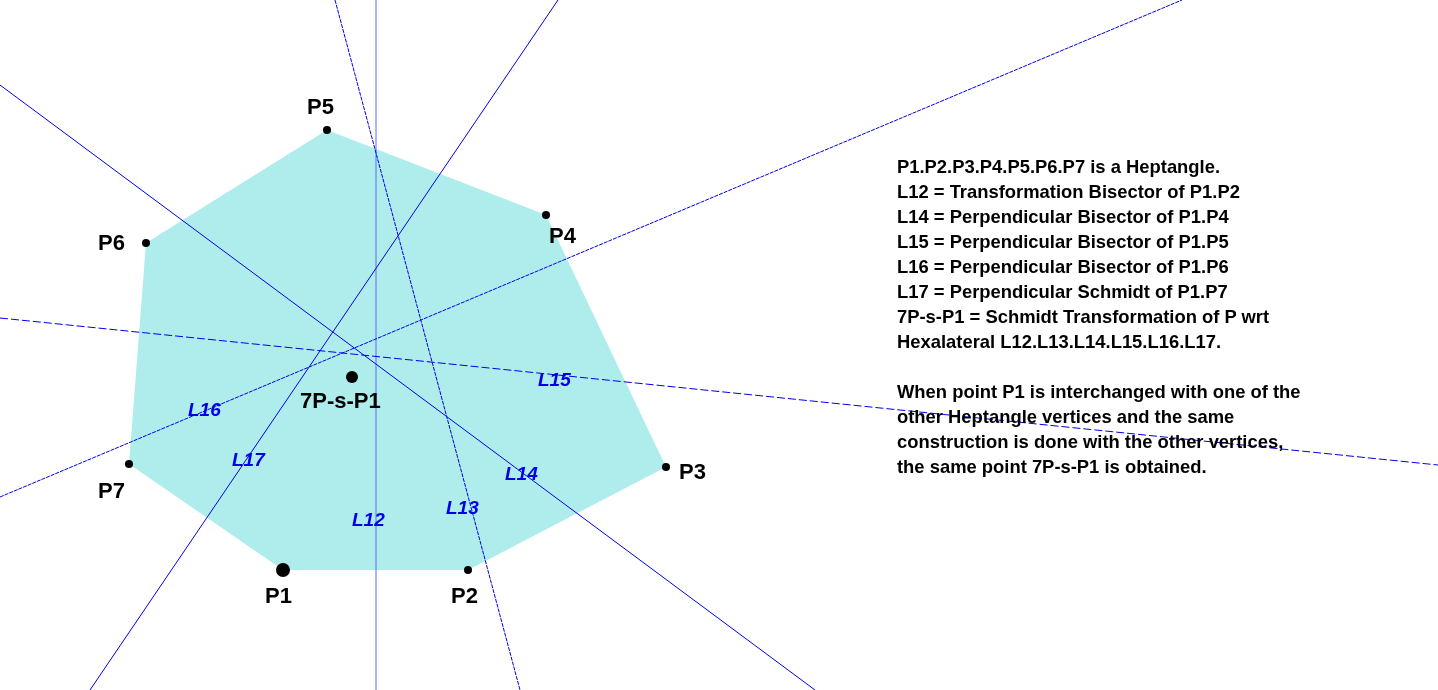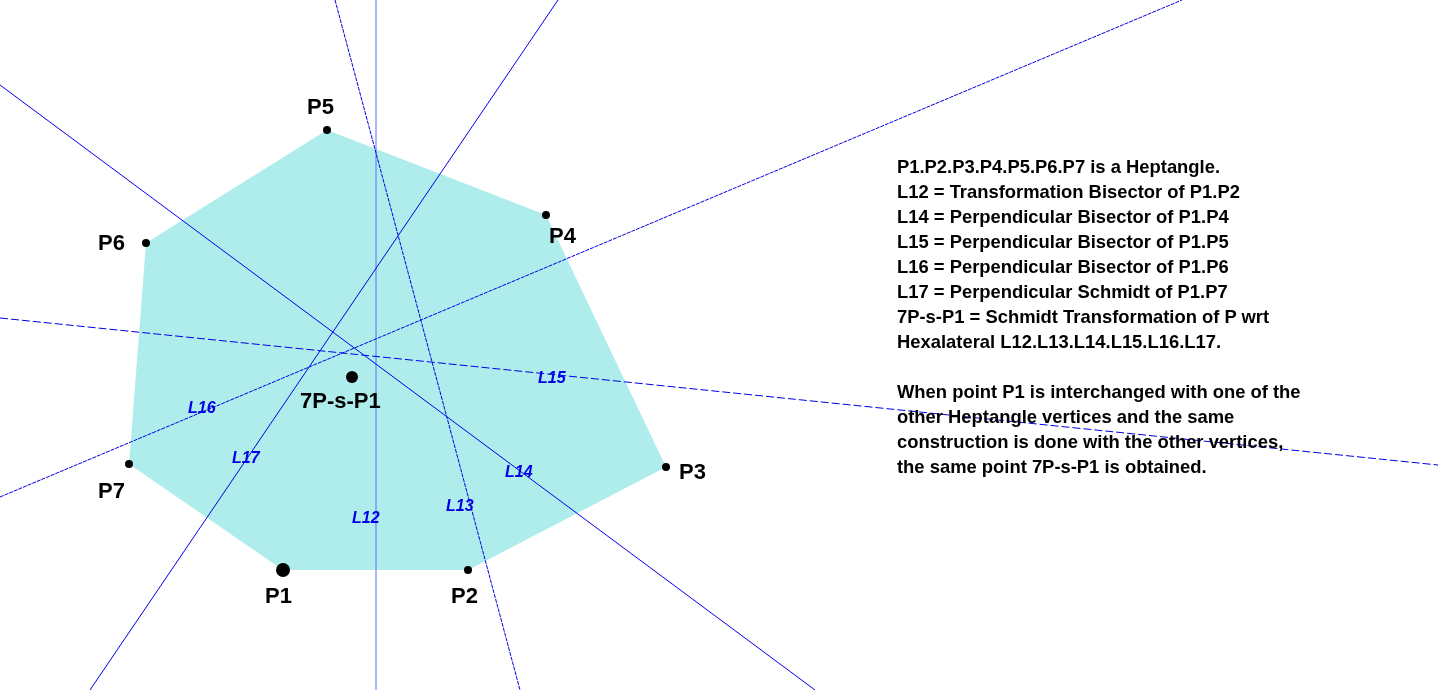--- a/index.html
+++ b/index.html
@@ -1,19 +1,19 @@
 <!DOCTYPE html>
 <html><head>
 <meta charset="utf-8">
 <style>
   html, body { margin: 0; padding: 0; background: #ffffff; }
   body { width: 1438px; height: 690px; position: relative; overflow: hidden; font-family: "Liberation Sans", sans-serif; }
   #canvas { position: absolute; left: 0; top: 0; width: 1438px; height: 690px; }
   .pt-label { position: absolute; font-family: "Liberation Sans", sans-serif; font-weight: bold; font-size: 22px; color: #000; white-space: nowrap; line-height: 1; }
-  .ln-label { position: absolute; font-family: "Liberation Sans", sans-serif; font-weight: bold; font-style: italic; font-size: 16px; color: #0000e6; white-space: nowrap; line-height: 1; }
+  .ln-label { position: absolute; font-family: "Liberation Sans", sans-serif; font-weight: bold; font-style: italic; font-size: 19px; color: #0000e6; white-space: nowrap; line-height: 1; }
   #desc { position: absolute; left: 897px; top: 154px; font-family: "Liberation Sans", sans-serif; font-weight: bold; font-size: 18.4px; line-height: 25px; color: #000; }
   #desc .line { white-space: nowrap; }
   #desc .gap { height: 25px; }
 </style>
 </head>
 <body>
 
 <svg id="canvas" width="1438" height="690" viewBox="0 0 1438 690" xmlns="http://www.w3.org/2000/svg">
   <polygon id="heptangle" fill="#afeded" stroke="none" points="283,570 468,570 666,467 546,215 327,130 146,243 129,464"></polygon>
   <g id="lines-layer">

